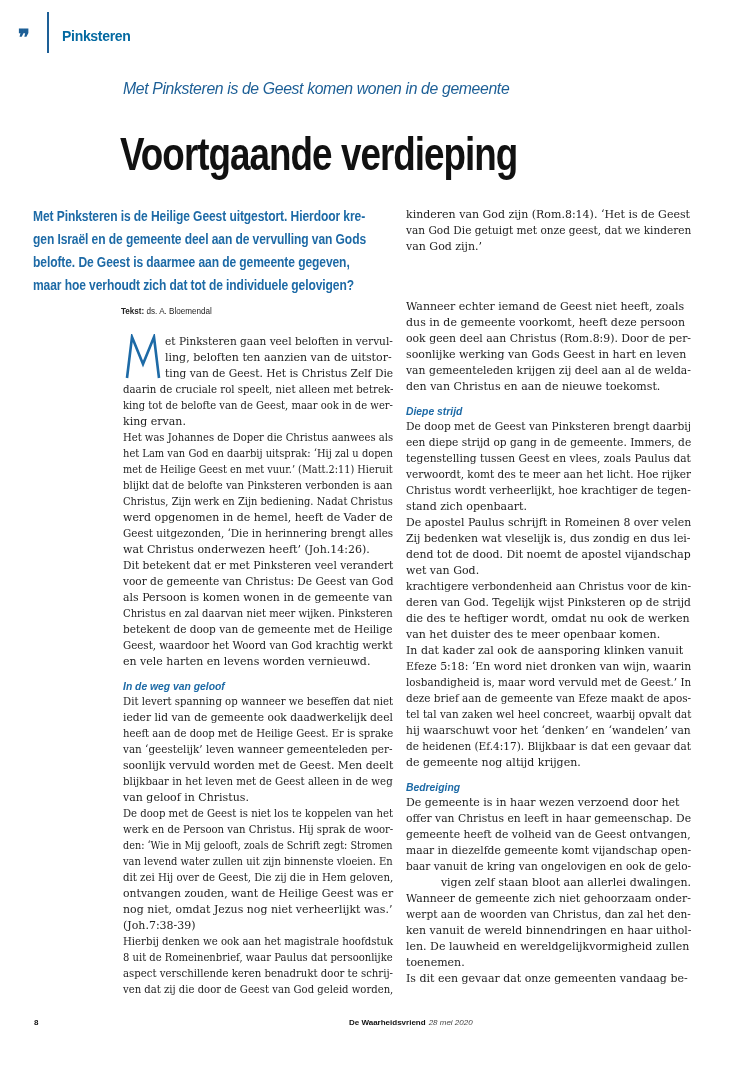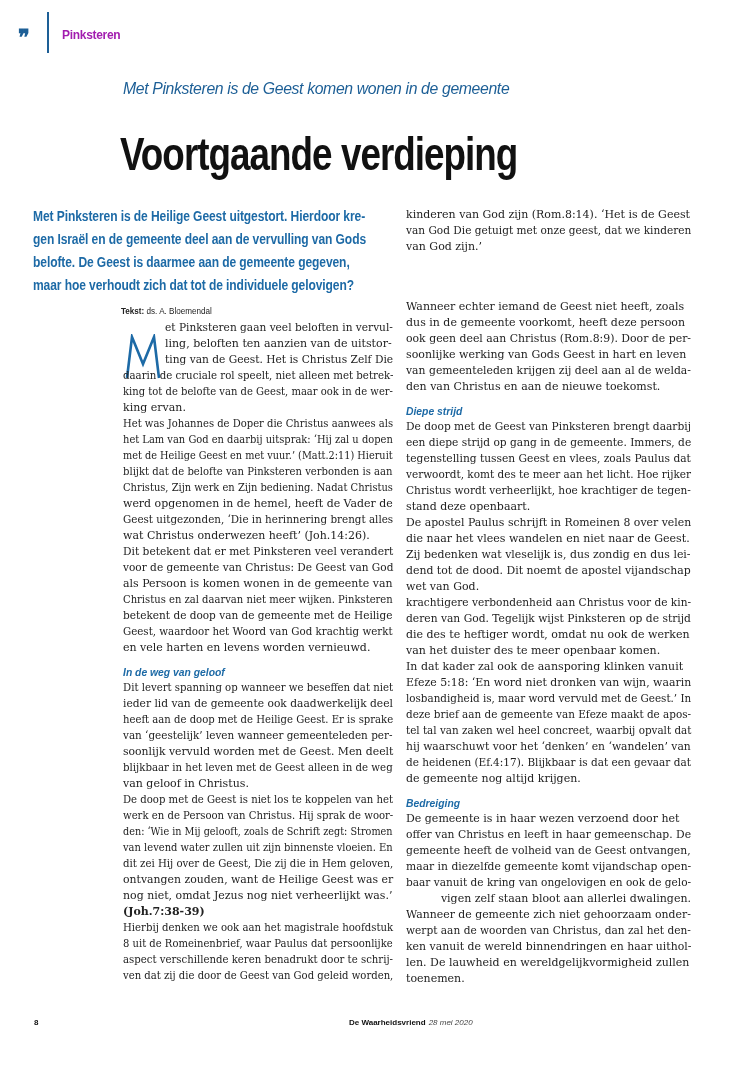--- a/index.html
+++ b/index.html
@@ -1,34 +1,34 @@
 <!DOCTYPE html>
 <html><head>
   <meta charset="utf-8">
   <style>
     html, body { margin: 0; padding: 0; background: #ffffff; }
     body { width: 738px; height: 1068px; position: relative; overflow: hidden; }
     .page { position: absolute; left: 0; top: 0; width: 738px; height: 1068px; }
 
     .header-quote { position: absolute; left: 18px; top: 26px; font-family: "DejaVu Serif", serif; font-weight: bold; font-size: 22px; line-height: 22px; color: #1d5f96; letter-spacing: -2px; }
     .header-rule { position: absolute; left: 47px; top: 12px; width: 2px; height: 41px; background: #1d5f96; }
-    .header-section { position: absolute; left: 62px; top: 28px; font-family: "Liberation Sans", sans-serif; font-weight: bold; font-size: 12px; color: #a21caf; letter-spacing: -0.3px; }
+    .header-section { position: absolute; left: 62px; top: 28px; font-family: "Liberation Sans", sans-serif; font-weight: bold; font-size: 14px; color: #0369a1; letter-spacing: -0.3px; }
 
     .kicker { position: absolute; left: 123px; top: 79px; font-family: "Liberation Sans", sans-serif; font-style: italic; font-size: 17px; color: #1d5f96; letter-spacing: -0.4px; transform: scaleX(0.93); transform-origin: left top; white-space: nowrap; }
     .title { position: absolute; left: 120px; top: 126px; font-family: "Liberation Sans", sans-serif; font-weight: bold; font-size: 46px; line-height: 56px; color: #111111; letter-spacing: -1.2px; transform: scaleX(0.80); transform-origin: left top; white-space: nowrap; }
 
     .intro { position: absolute; left: 33px; top: 205px; width: 400px; font-family: "Liberation Sans", sans-serif; font-weight: bold; font-size: 14px; line-height: 23px; color: #1d6aa6; transform: scaleX(0.86); transform-origin: left top; letter-spacing: -0.1px; }
     .intro span { display: block; white-space: nowrap; }
 
     .byline { position: absolute; left: 121px; top: 306px; font-family: "Liberation Sans", sans-serif; font-size: 9px; color: #222; transform: scaleX(0.9); transform-origin: left top; white-space: nowrap; }
     .byline b { font-weight: bold; }
 
     .col { position: absolute; font-family: "DejaVu Serif", serif; font-size: 11px; line-height: 16px; color: #222222; }
     .col .ln { display: block; white-space: nowrap; transform-origin: left top; }
-    .col-left { left: 123px; top: 320px; width: 270px; }
+    .col-left { left: 123px; top: 334px; width: 270px; }
     .col-right { left: 406px; top: 207px; width: 285px; }
     .subhead { display: block; font-family: "Liberation Sans", sans-serif; font-style: italic; font-weight: bold; font-size: 11.5px; color: #1d6aa6; margin-top: 8px; height: 16px; transform: scaleX(0.9); transform-origin: left top; }
 
     .dropcap { position: absolute; left: 124px; top: 334px; width: 38px; height: 46px; }
     .dropcap svg { display: block; }
 
     .footer-page { position: absolute; left: 34px; top: 1018px; font-family: "Liberation Sans", sans-serif; font-weight: bold; font-size: 8px; color: #111; }
     .footer-mag { position: absolute; left: 313px; top: 1018px; font-family: "Liberation Sans", sans-serif; font-size: 8px; color: #111; white-space: nowrap; }
     .footer-mag .pub { font-weight: bold; margin-left: 36px; }
     .footer-mag .date { font-style: italic; color: #444; margin-left: 3px; }
@@ -93,21 +93,21 @@
       <span class="ln" style="display: block; transform: scaleX(0.985); transform-origin: left top;">soonlijk vervuld worden met de Geest. Men deelt</span>
       <span class="ln" style="display: block; transform: scaleX(0.928); transform-origin: left top;">blijkbaar in het leven met de Geest alleen in de weg</span>
       <span class="ln" style="display: block;">van geloof in Christus.</span>
       <span class="ln" style="display: block; transform: scaleX(0.918); transform-origin: left top;">De doop met de Geest is niet los te koppelen van het</span>
       <span class="ln" style="display: block; transform: scaleX(0.918); transform-origin: left top;">werk en de Persoon van Christus. Hij sprak de woor-</span>
       <span class="ln" style="display: block; transform: scaleX(0.879); transform-origin: left top;">den: ‘Wie in Mij gelooft, zoals de Schrift zegt: Stromen</span>
       <span class="ln" style="display: block; transform: scaleX(0.903); transform-origin: left top;">van levend water zullen uit zijn binnenste vloeien. En</span>
       <span class="ln" style="display: block; transform: scaleX(0.925); transform-origin: left top;">dit zei Hij over de Geest, Die zij die in Hem geloven,</span>
       <span class="ln" style="display: block; transform: scaleX(0.989); transform-origin: left top;">ontvangen zouden, want de Heilige Geest was er</span>
       <span class="ln" style="display: block; transform: scaleX(0.996); transform-origin: left top;">nog niet, omdat Jezus nog niet verheerlijkt was.’</span>
-      <span class="ln" style="display: block; font-weight: bold;">(Joh.7:38-39)</span>
+      <span class="ln" style="display: block;">(Joh.7:38-39)</span>
       <span class="ln" style="display: block; transform: scaleX(0.922); transform-origin: left top;">Hierbij denken we ook aan het magistrale hoofdstuk</span>
       <span class="ln" style="display: block; transform: scaleX(0.909); transform-origin: left top;">8 uit de Romeinenbrief, waar Paulus dat persoonlijke</span>
       <span class="ln" style="display: block; transform: scaleX(0.922); transform-origin: left top;">aspect verschillende keren benadrukt door te schrij-</span>
       <span class="ln" style="display: block; transform: scaleX(0.915); transform-origin: left top;">ven dat zij die door de Geest van God geleid worden,</span>
     </div>
   <div class="col col-right" id="colRight">
       <span class="ln" style="display: block;">kinderen van God zijn (Rom.8:14). ‘Het is de Geest</span>
       <span class="ln" style="display: block; transform: scaleX(0.96); transform-origin: left top;">van God Die getuigt met onze geest, dat we kinderen</span>
       <span class="ln" style="display: block;">van God zijn.’</span>
       <span class="ln" style="display: block; margin-top: 44px;">Wanneer echter iemand de Geest niet heeft, zoals</span>
@@ -115,23 +115,22 @@
       <span class="ln" style="display: block; transform: scaleX(0.99); transform-origin: left top;">ook geen deel aan Christus (Rom.8:9). Door de per-</span>
       <span class="ln" style="display: block;">soonlijke werking van Gods Geest in hart en leven</span>
       <span class="ln" style="display: block; transform: scaleX(0.983); transform-origin: left top;">van gemeenteleden krijgen zij deel aan al de welda-</span>
       <span class="ln" style="display: block;">den van Christus en aan de nieuwe toekomst.</span>
       <span class="subhead">Diepe strijd</span>
       <span class="ln" style="display: block; transform: scaleX(0.969); transform-origin: left top;">De doop met de Geest van Pinksteren brengt daarbij</span>
       <span class="ln" style="display: block; transform: scaleX(0.966); transform-origin: left top;">een diepe strijd op gang in de gemeente. Immers, de</span>
       <span class="ln" style="display: block; transform: scaleX(0.969); transform-origin: left top;">tegenstelling tussen Geest en vlees, zoals Paulus dat</span>
       <span class="ln" style="display: block; transform: scaleX(0.953); transform-origin: left top;">verwoordt, komt des te meer aan het licht. Hoe rijker</span>
       <span class="ln" style="display: block; transform: scaleX(0.96); transform-origin: left top;">Christus wordt verheerlijkt, hoe krachtiger de tegen-</span>
-      <span class="ln" style="display: block;">stand deze openbaart.</span>
+      <span class="ln" style="display: block;">stand zich openbaart.</span>
       <span class="ln" style="display: block; transform: scaleX(0.99); transform-origin: left top;">De apostel Paulus schrijft in Romeinen 8 over velen</span>
-      <span class="ln" style="display: block;">die naar het vlees wandelen en niet naar de Geest.</span>
       <span class="ln" style="display: block; transform: scaleX(0.993); transform-origin: left top;">Zij bedenken wat vleselijk is, dus zondig en dus lei-</span>
       <span class="ln" style="display: block; transform: scaleX(0.99); transform-origin: left top;">dend tot de dood. Dit noemt de apostel vijandschap</span>
       <span class="ln" style="display: block;">wet van God.</span>
       <span class="ln" style="display: block; transform: scaleX(0.963); transform-origin: left top;">krachtigere verbondenheid aan Christus voor de kin-</span>
       <span class="ln" style="display: block; transform: scaleX(0.973); transform-origin: left top;">deren van God. Tegelijk wijst Pinksteren op de strijd</span>
       <span class="ln" style="display: block;">die des te heftiger wordt, omdat nu ook de werken</span>
       <span class="ln" style="display: block;">van het duister des te meer openbaar komen.</span>
       <span class="ln" style="display: block;">In dat kader zal ook de aansporing klinken vanuit</span>
       <span class="ln" style="display: block; transform: scaleX(0.993); transform-origin: left top;">Efeze 5:18: ‘En word niet dronken van wijn, waarin</span>
       <span class="ln" style="display: block; transform: scaleX(0.941); transform-origin: left top;">losbandigheid is, maar word vervuld met de Geest.’ In</span>
@@ -145,19 +144,20 @@
       <span class="ln" style="display: block; transform: scaleX(0.979); transform-origin: left top;">offer van Christus en leeft in haar gemeenschap. De</span>
       <span class="ln" style="display: block; transform: scaleX(0.983); transform-origin: left top;">gemeente heeft de volheid van de Geest ontvangen,</span>
       <span class="ln" style="display: block; transform: scaleX(0.979); transform-origin: left top;">maar in diezelfde gemeente komt vijandschap open-</span>
       <span class="ln" style="display: block; transform: scaleX(0.96); transform-origin: left top;">baar vanuit de kring van ongelovigen en ook de gelo-</span>
       <span class="ln" style="display: block; text-align: right;">vigen zelf staan bloot aan allerlei dwalingen.</span>
       <span class="ln" style="display: block; transform: scaleX(0.99); transform-origin: left top;">Wanneer de gemeente zich niet gehoorzaam onder-</span>
       <span class="ln" style="display: block; transform: scaleX(0.963); transform-origin: left top;">werpt aan de woorden van Christus, dan zal het den-</span>
       <span class="ln" style="display: block; transform: scaleX(0.99); transform-origin: left top;">ken vanuit de wereld binnendringen en haar uithol-</span>
       <span class="ln" style="display: block;">len. De lauwheid en wereldgelijkvormigheid zullen</span>
       <span class="ln" style="display: block;">toenemen.</span>
+      <span class="ln" style="display: block;">Is dit een gevaar dat onze gemeenten vandaag be-</span>
     </div>
 
   <div class="footer-page">8</div>
   <div class="footer-mag">
     <span class="pub">De Waarheidsvriend</span><span class="date">28 mei 2020</span>
   </div>
 </div>
 
 </body></html>

